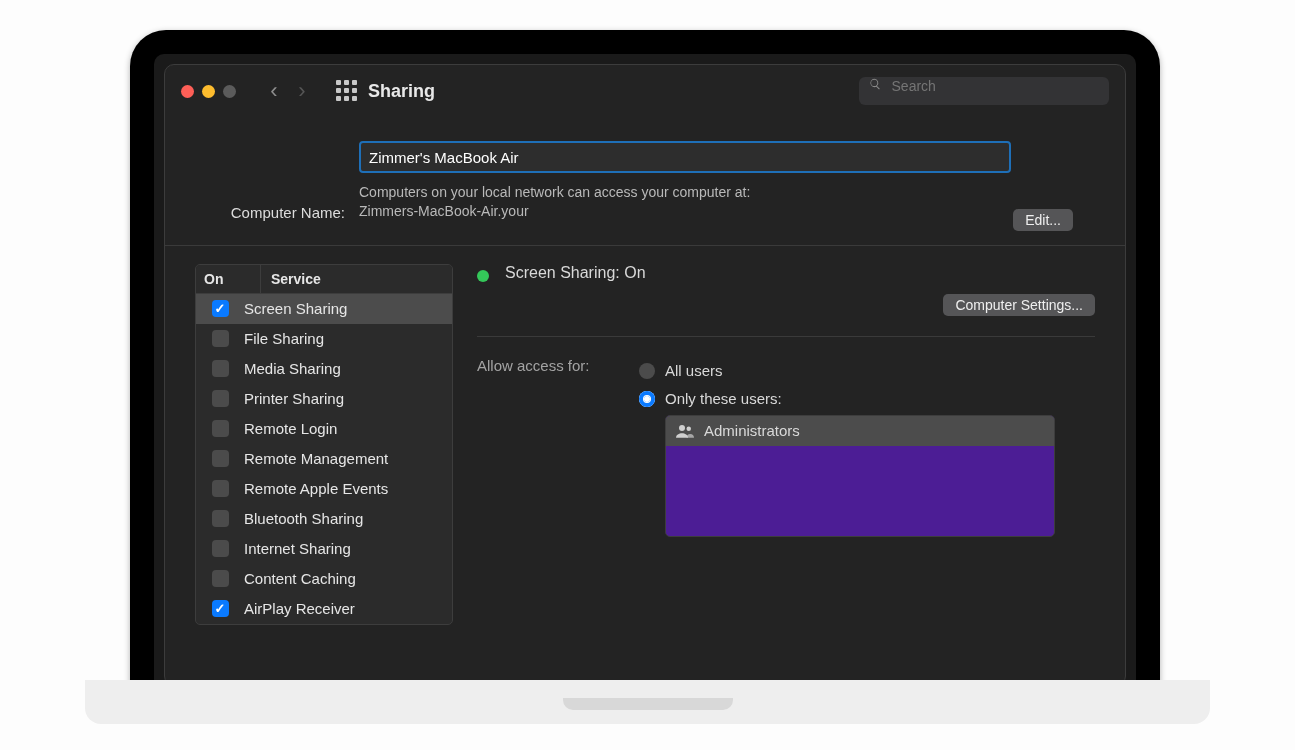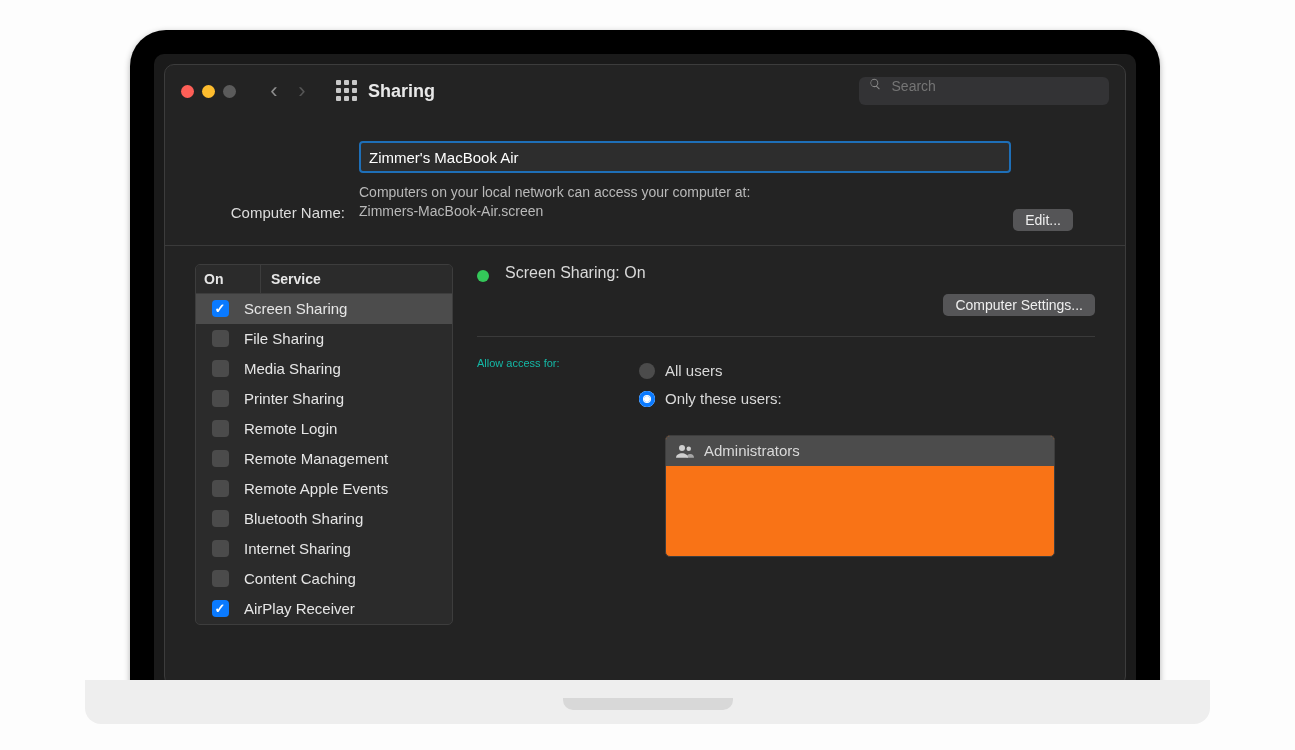--- a/index.html
+++ b/index.html
@@ -43,27 +43,27 @@
   .checkbox.checked::after{content:"✓";color:#fff;font-size:13px;font-weight:700}
   .svc-label{color:#e6e6e6;font-size:15px}
   .detail{flex:1;color:#d9d9d9}
   .status-line{display:flex;align-items:flex-end;gap:16px;font-size:16px}
   .status-dot{width:12px;height:12px;border-radius:50%;background:#34c759}
   .detail-desc{margin-top:8px;font-size:14px;color:#b7b7b7;line-height:1.35;max-width:590px}
   .settings-btn{float:right;margin-top:12px}
   .clear{clear:both}
   .divider2{height:1px;background:#3a3a3a;margin:20px 0}
   .access-row{display:flex;gap:14px}
-  .access-label{width:148px;font-size:11px;color:#14b8a6}
+  .access-label{width:148px;font-size:15px;color:#a3a3a3}
   .radio-col{flex:1}
   .radio-item{display:flex;align-items:center;gap:10px;font-size:15px;height:28px}
   .radio{width:16px;height:16px;border-radius:50%;background:#4b4b4b}
   .radio.selected{background:#0a7aff;box-shadow:inset 0 0 0 4px #0a7aff,inset 0 0 0 5px #fff}
   .radio.selected::after{content:"";display:block;width:6px;height:6px;background:#fff;border-radius:50%;margin:5px auto}
-  .user-list{margin-top:22px;margin-left:26px;width:388px;background:#f97316;border:1px solid #3d3d3d;border-radius:5px;height:120px;overflow:hidden}
+  .user-list{margin-top:2px;margin-left:26px;width:388px;background:#4c1d95;border:1px solid #3d3d3d;border-radius:5px;height:120px;overflow:hidden}
   .user-row{display:flex;align-items:center;gap:10px;background:#4c4c4c;height:30px;padding:0 10px;font-size:15px}
   .user-icon{width:18px;height:14px}
   .deck{position:absolute;left:85px;right:85px;top:680px;height:44px;background:#eeeeee;border-radius:0 0 16px 16px}
   .notch{position:absolute;left:50%;transform:translateX(-50%);top:698px;width:170px;height:12px;background:#d8d8d8;border-radius:0 0 10px 10px}
 </style>
 </head>
 <body>
 
 <div class="laptop-frame">
   <div class="bezel-inner">
@@ -100,21 +100,21 @@
         </div>
       </div>
 
       <div class="content">
         <div class="row-name">
           <div class="label-name">Computer Name:</div>
           <div class="name-col">
             <input class="name-input" value="Zimmer's MacBook Air" style="">
             <div class="name-desc">
               <div>Computers on your local network can access your computer at:</div>
-              <div>Zimmers-MacBook-Air.screen</div>
+              <div>Zimmers-MacBook-Air.your</div>
             </div>
           </div>
         </div>
         <button class="mac-btn edit-btn">Edit...</button>
 
         <div class="divider"></div>
 
         <div class="main-row">
           <div class="service-pane">
             <div class="svc-header">

